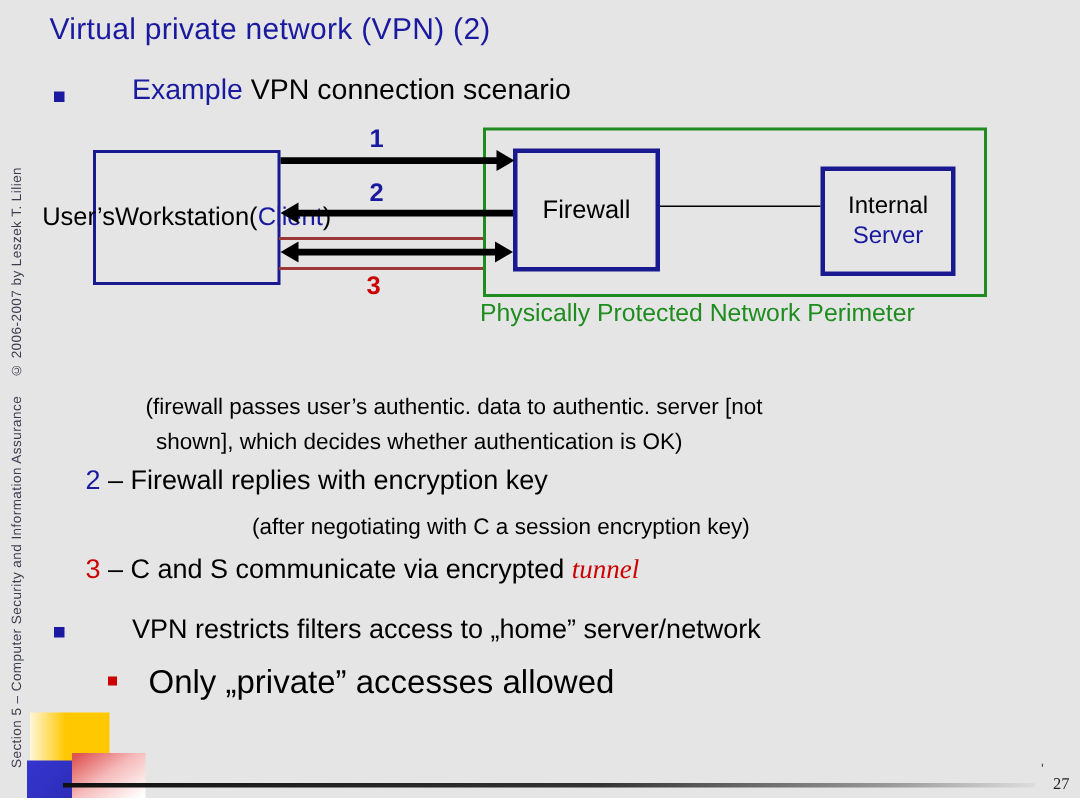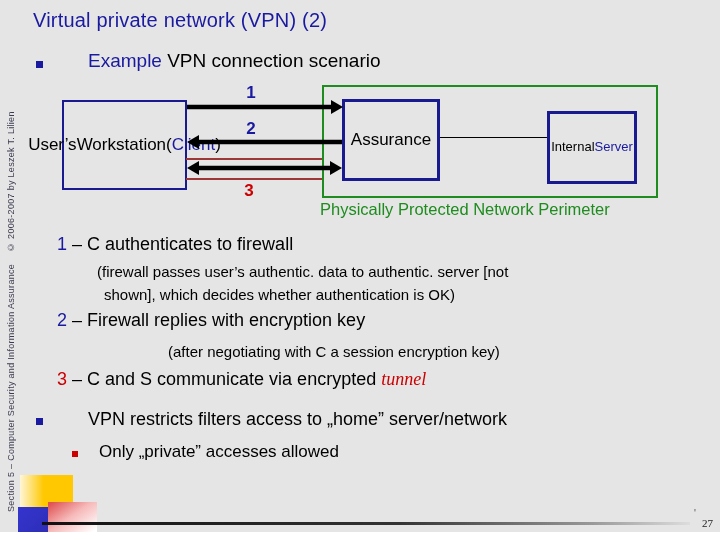--- a/index.html
+++ b/index.html
@@ -24,37 +24,37 @@
   .em-navy { color:#1a1aa0; }
 
   
   .client-box { left:62px; top:100px; width:121px; height:86px; border:2px solid #1a1a90;
                 display:flex; flex-direction:row; align-items:center; justify-content:center;
                 font-size:17px; line-height:1.3; color:#000; text-align:center; }
   .perimeter { left:322px; top:85px; width:332px; height:109px; border:2px solid #1e8c1e; }
   .firewall-box { left:342px; top:99px; width:92px; height:76px; border:3px solid #1a1a90;
                   display:flex; align-items:center; justify-content:center; font-size:17px; color:#000; }
   .server-box { left:547px; top:111px; width:84px; height:67px; border:3px solid #1a1a90;
-                display:flex; flex-direction:row; align-items:center; justify-content:center;
-                font-size:13px; line-height:1.25; color:#000; }
+                display:flex; flex-direction:column; align-items:center; justify-content:center;
+                font-size:16px; line-height:1.25; color:#000; }
   .connector { left:440px; top:137px; width:107px; height:0; border-top:1px solid #000; }
   .perimeter-label { left:320px; top:200px; font-size:16.5px; color:#1e8c1e; white-space:nowrap; }
 
   .arrow-label { width:22px; text-align:center; font-size:17px; font-weight:bold; color:#1a1aa0; }
   .arrow-label.red { color:#cc0000; }
 
   
   .step { font-size:18px; color:#000; white-space:nowrap; }
   .step .num { color:#1a1aa0; }
   .step .num-red { color:#cc0000; }
   .step .em-red { color:#cc0000; font-style:italic;font-family:Liberation Serif, serif; }
   .note { font-size:15px; color:#000; white-space:nowrap; }
 
   .b-line { font-size:18px; color:#000; white-space:nowrap; }
-  .b-sub { font-size:17px; color:#000; white-space:nowrap; }
+  .b-sub { font-size:22px; color:#000; white-space:nowrap; }
 
   
   .deco-yellow { left:20px; top:475px; width:53px; height:33px;
                  background:linear-gradient(to left, #ffc800 55%, #fff6d8); z-index:1; }
   .deco-blue { left:18px; top:507px; width:45px; height:33px;
                background:linear-gradient(135deg, #3535cf, #2a2aae); z-index:2; }
   .deco-pink { left:48px; top:502px; width:49px; height:34px;
                background:linear-gradient(to bottom right, #e05454 5%, #f6baba 45%, #ffffff 90%); z-index:3; }
   .footer-line { left:42px; top:522px; width:648px; height:3px;
                  background:linear-gradient(to right, #111 0%, #333 55%, #999 85%, #ddd 100%); z-index:4; }
@@ -76,21 +76,21 @@
 
   <div class="abs perimeter"></div>
 
   <div class="abs client-box">
     <span>User’s</span>
     <span>Workstation</span>
     <span><span>(</span><span class="em-navy">Client</span><span>)</span></span>
   </div>
 
   <div class="abs firewall-box">
-    <span>Assurance</span>
+    <span>Firewall</span>
   </div>
 
   <div class="abs connector"></div>
 
   <div class="abs server-box">
     <span>Internal</span>
     <span class="em-navy">Server</span>
   </div>
 
   <svg class="abs" style="left:185px; top:95px;" width="160" height="95" viewBox="0 0 160 95">
@@ -110,21 +110,20 @@
     </g>
     <line x1="1" y1="84" x2="137" y2="84" stroke="#9c3838" stroke-width="2"></line>
   </svg>
 
   <div class="abs arrow-label" style="left:240px; top:83px;">1</div>
   <div class="abs arrow-label" style="left:240px; top:119px;">2</div>
   <div class="abs arrow-label red" style="left:238px; top:181px;">3</div>
 
   <div class="abs perimeter-label">Physically Protected Network Perimeter</div>
 
-  <div class="abs step" style="left:57px; top:234px;"><span class="num">1</span><span> – C authenticates to firewall</span></div>
 
   <div class="abs note" style="left:97px; top:263px;">(firewall passes user’s authentic. data to authentic. server [not</div>
   <div class="abs note" style="left:104px; top:286px;">shown], which decides whether authentication is OK)</div>
 
   <div class="abs step" style="left:57px; top:310px;"><span class="num">2</span><span> – Firewall replies with encryption key</span></div>
 
   <div class="abs note" style="left:124px; top:343px;margin-left:44px;">(after negotiating with C a session encryption key)</div>
 
   <div class="abs step" style="left:57px; top:369px;"><span class="num-red">3</span><span> – C and S communicate via encrypted </span><span class="em-red">tunnel</span></div>
 

